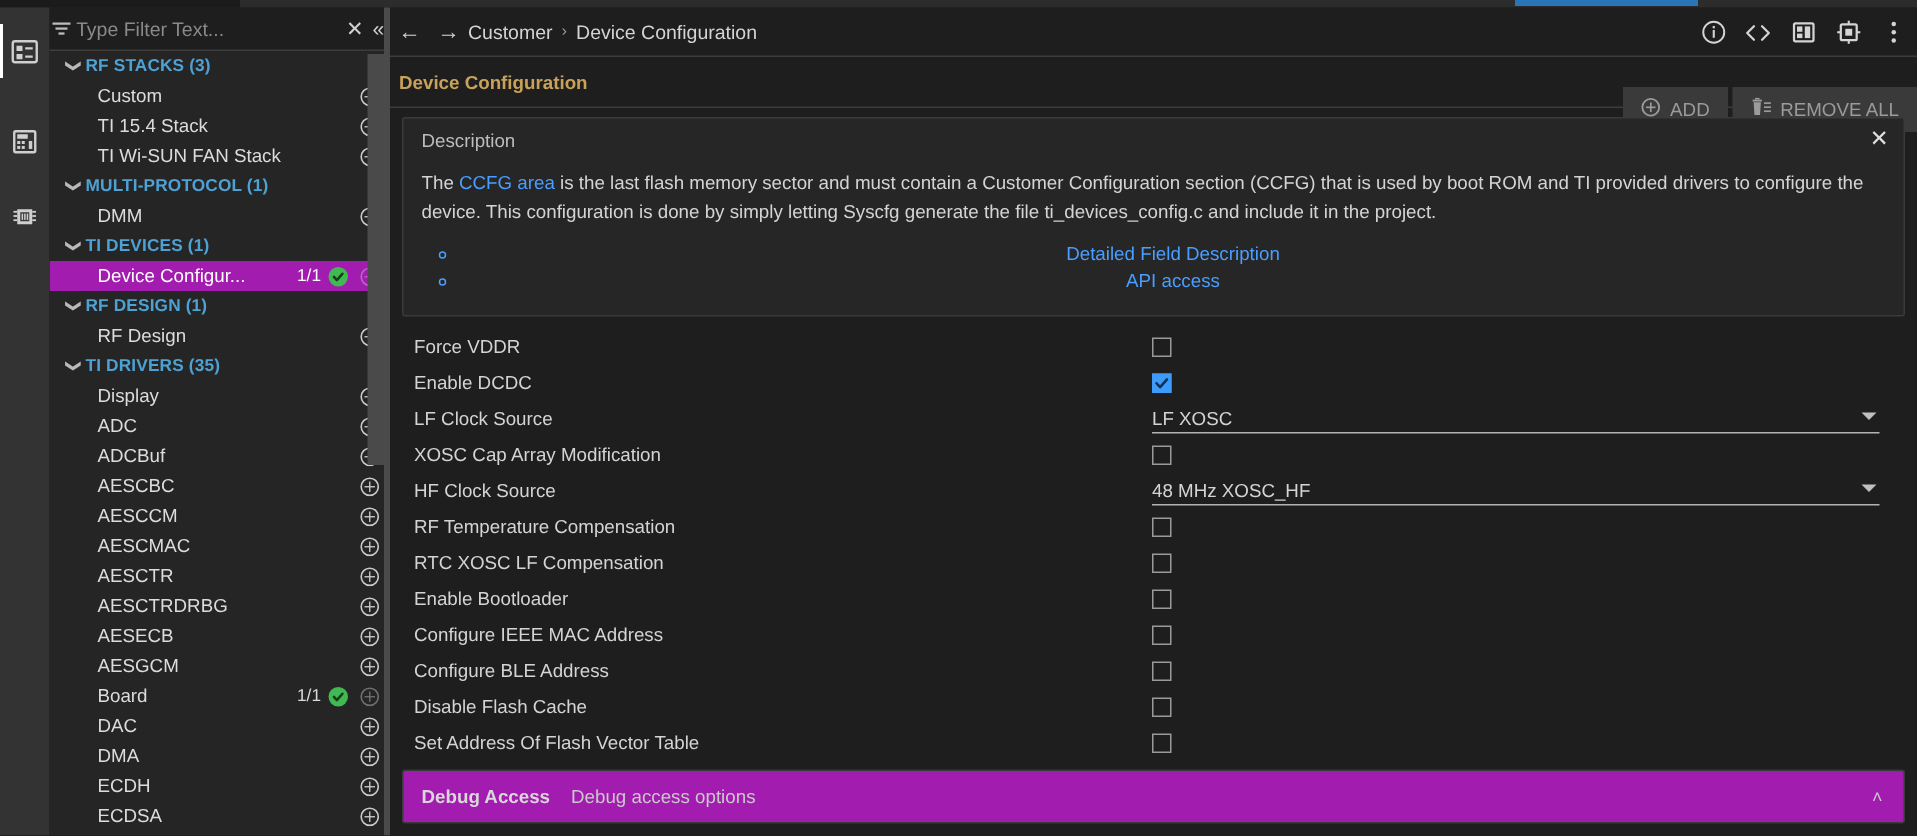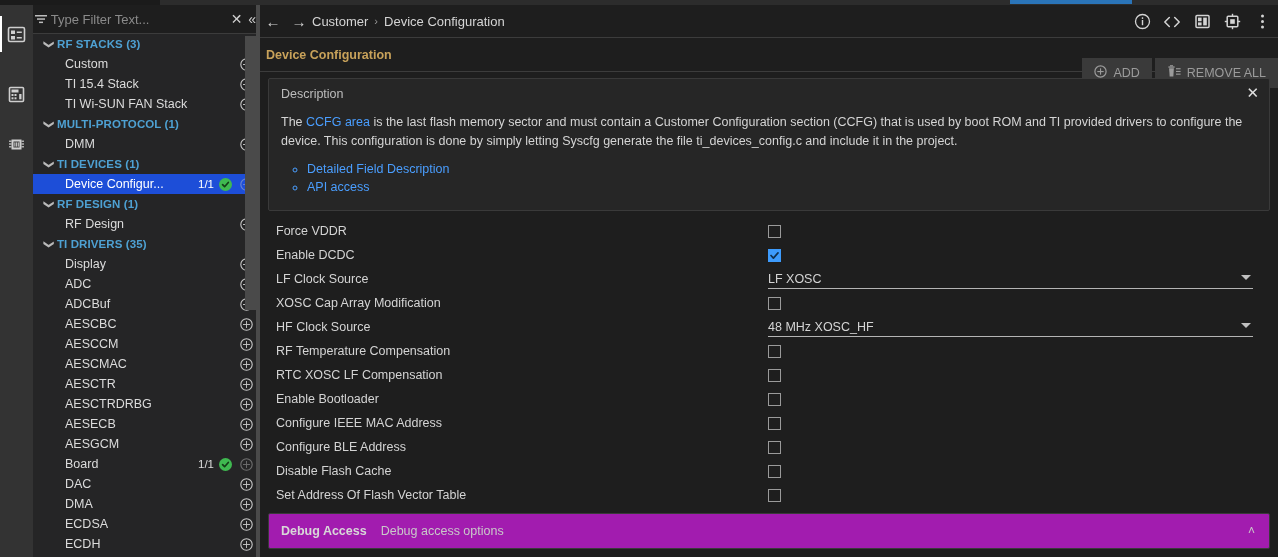--- a/index.html
+++ b/index.html
@@ -55,21 +55,21 @@
   .tree-inner { position:absolute; top:0; left:0; width:227px; }
   .tree-row {
     position:relative; height:20px; display:flex; align-items:center;
     font-size:12.5px; white-space:nowrap;
   }
   .tree-row.group { color:#4ea1d3; font-weight:bold; letter-spacing:0.1px; }
   .tree-row.group .chev { width:16px; margin-left:8px; color:#b9b9b9; font-size:10px;
       display:flex; align-items:center; justify-content:center; }
   .tree-row.group .glabel { font-size:11.5px; }
   .tree-row.leaf { color:#dcdcdc; padding-left:32px; }
-  .tree-row.selected { background:#1d4ed8; color:#ffffff; }
+  .tree-row.selected { background:#a21caf; color:#ffffff; }
   .tree-row .spacer { flex:1; }
   .tree-row .count { font-size:11.5px; color:#dcdcdc; margin-right:5px; }
   .tree-row.selected .count { color:#ffffff; }
   .check-circle { width:13px; height:13px; border-radius:50%; background:#3fb950;
       display:flex; align-items:center; justify-content:center; margin-right:4px; flex:0 0 auto; }
   .check-circle svg { display:block; }
   .plus-icon { width:20px; display:flex; align-items:center; justify-content:center; flex:0 0 auto; margin-right:4px; }
   .plus-icon.dim { opacity:0.45; }
 
   .tree-scrollbar { position:absolute; top:0; right:4px; width:11px; height:523px; }
@@ -108,21 +108,21 @@
   
   .desc {
     position:absolute; top:73px; left:8px; width:1002px;
     background:#262626; border:1px solid #3a3a3a; border-radius:2px;
     padding:8px 12px 14px 12px;
   }
   .desc-head { font-size:12.5px; color:#bdbdbd; margin-bottom:12px; }
   .desc-close { position:absolute; right:10px; top:6px; font-size:15px; color:#e0e0e0; cursor:pointer; line-height:1; }
   .desc-body { font-size:12.5px; color:#d4d4d4; line-height:19px; }
   .lnk { color:#4a9eff; cursor:pointer; }
-  .desc-list { margin:9px 0 0 26px; }
+  .desc-list { margin:9px 0 0 26px;text-align:center; }
   .desc-list li { list-style:circle; font-size:12.5px; line-height:18px; color:#4a9eff; cursor:pointer; }
 
   
   .form { position:absolute; top:214px; left:8px; width:1002px; }
   .frow { position:relative; height:24px; display:flex; align-items:center; }
   .flabel { width:500px; font-size:12.5px; color:#d4d4d4; padding-left:8px; }
   .fctl { flex:1; display:flex; align-items:center; }
   .cbox { width:13px; height:13px; border:1px solid #9a9a9a; background:transparent; cursor:pointer; }
   .cbox.checked { background:#3d9bfc; border-color:#3d9bfc; display:flex; align-items:center; justify-content:center; }
   .sel {
@@ -447,32 +447,32 @@
           <span class="spacer"></span>
           <span class="plus-icon">
             <svg width="13" height="13" viewBox="0 0 13 13">
               <circle cx="6.5" cy="6.5" r="5.7" fill="none" stroke="#c9c9c9" stroke-width="1.1"></circle>
               <rect x="6.05" y="3" width="0.9" height="7" fill="#c9c9c9"></rect>
               <rect x="3" y="6.05" width="7" height="0.9" fill="#c9c9c9"></rect>
             </svg>
           </span>
         </div>
         <div class="tree-row leaf">
+          <span>ECDH</span>
+          <span class="spacer"></span>
+          <span class="plus-icon">
+            <svg width="13" height="13" viewBox="0 0 13 13">
+              <circle cx="6.5" cy="6.5" r="5.7" fill="none" stroke="#c9c9c9" stroke-width="1.1"></circle>
+              <rect x="6.05" y="3" width="0.9" height="7" fill="#c9c9c9"></rect>
+              <rect x="3" y="6.05" width="7" height="0.9" fill="#c9c9c9"></rect>
+            </svg>
+          </span>
+        </div>
+        <div class="tree-row leaf">
           <span>ECDSA</span>
-          <span class="spacer"></span>
-          <span class="plus-icon">
-            <svg width="13" height="13" viewBox="0 0 13 13">
-              <circle cx="6.5" cy="6.5" r="5.7" fill="none" stroke="#c9c9c9" stroke-width="1.1"></circle>
-              <rect x="6.05" y="3" width="0.9" height="7" fill="#c9c9c9"></rect>
-              <rect x="3" y="6.05" width="7" height="0.9" fill="#c9c9c9"></rect>
-            </svg>
-          </span>
-        </div>
-        <div class="tree-row leaf">
-          <span>ECDH</span>
           <span class="spacer"></span>
           <span class="plus-icon">
             <svg width="13" height="13" viewBox="0 0 13 13">
               <circle cx="6.5" cy="6.5" r="5.7" fill="none" stroke="#c9c9c9" stroke-width="1.1"></circle>
               <rect x="6.05" y="3" width="0.9" height="7" fill="#c9c9c9"></rect>
               <rect x="3" y="6.05" width="7" height="0.9" fill="#c9c9c9"></rect>
             </svg>
           </span>
         </div>
       </div>

